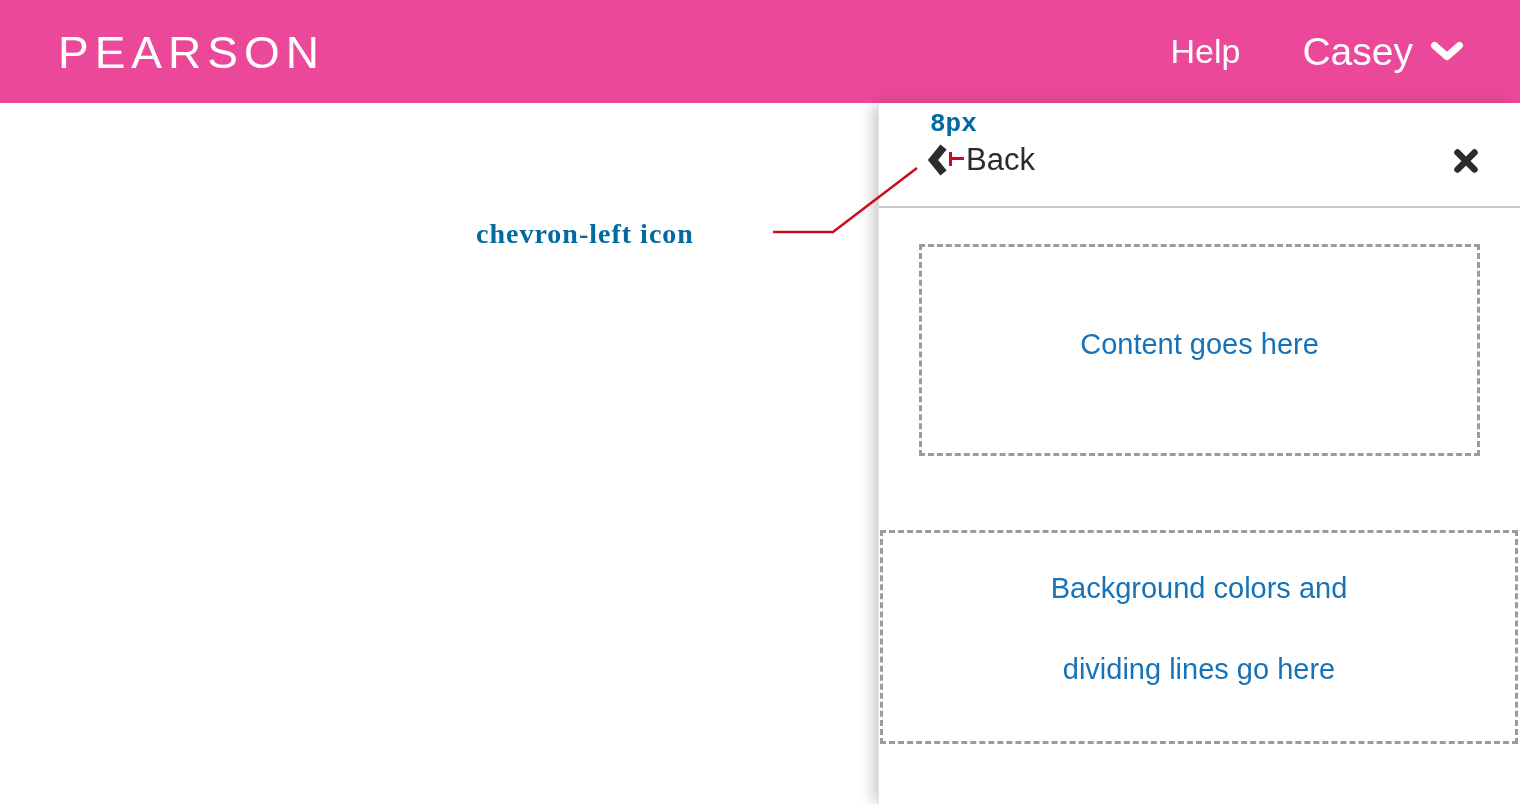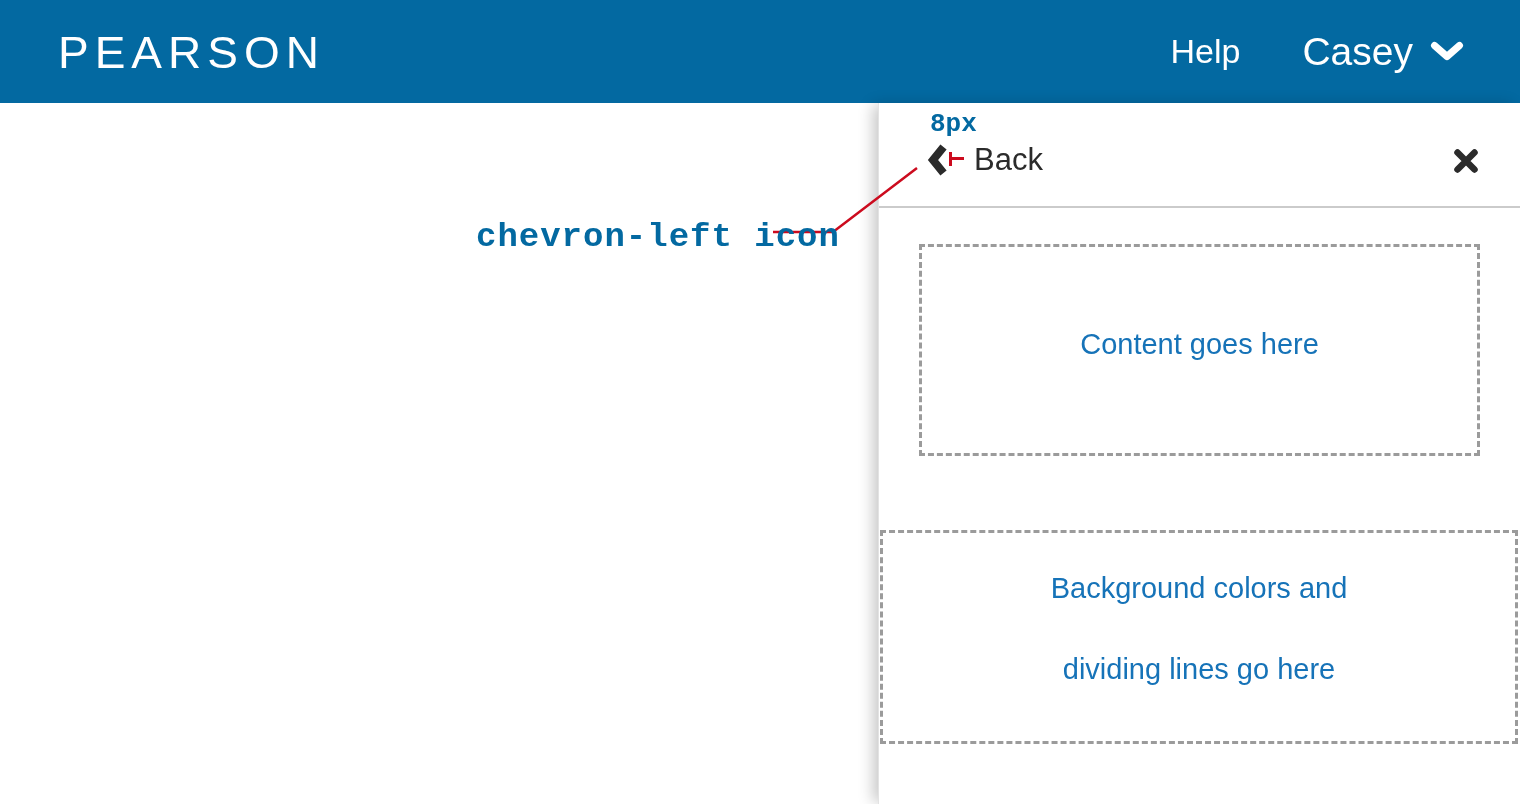--- a/index.html
+++ b/index.html
@@ -7,21 +7,21 @@
   body {
     position: relative;
     background: #ffffff;
     font-family: "Liberation Sans", sans-serif;
   }
 
   
   .app-header {
     position: absolute; left: 0; top: 0;
     width: 1520px; height: 103px;
-    background: #0369a1;
+    background: #ec4899;
     display: flex; align-items: center; justify-content: space-between;
     padding: 0 56px 0 58px;
     z-index: 10;
   }
   .brand {
     color: #ffffff;
     font-size: 46px;
     font-weight: 300;
     letter-spacing: 6px;
     line-height: 1;
@@ -56,21 +56,21 @@
     border-bottom: 2px solid #cbcbcb;
   }
   .back-button {
     position: absolute; left: 46px; top: 39px;
     display: flex; align-items: center;
     background: none; border: none; cursor: pointer;
     padding: 0;
   }
   .back-button svg { display: block; }
   .back-label {
-    margin-left: 25px;
+    margin-left: 17px;
     font-size: 31px; color: #2b2b2b;
     font-family: "Liberation Sans", sans-serif;
   }
   .close-button {
     position: absolute; right: 37px; top: 42px;
     width: 32px; height: 32px;
     background: none; border: none; cursor: pointer; padding: 0;
   }
   .close-button svg { display: block; }
 
@@ -102,22 +102,22 @@
   .measure-tick {
     left: 949px; top: 152px; width: 3px; height: 14px;
     background: #cc0b1e;
   }
   .measure-line {
     left: 949px; top: 157px; width: 15px; height: 3px;
     background: #cc0b1e;
   }
   .icon-label {
     left: 476px; top: 217px;
-    font-family: Liberation Mono, monospace;
-    font-weight: bold; font-size: 34px; letter-spacing: 1px; line-height: 1.2;
+    font-family: Liberation Serif, serif;
+    font-weight: bold; font-size: 28px; letter-spacing: 1px; line-height: 1.2;
     white-space: nowrap;
   }
   .leader-svg {
     position: absolute; left: 0; top: 0;
     width: 1520px; height: 804px;
     pointer-events: none; z-index: 35;
   }
 </style>
 </head>
 <body>

